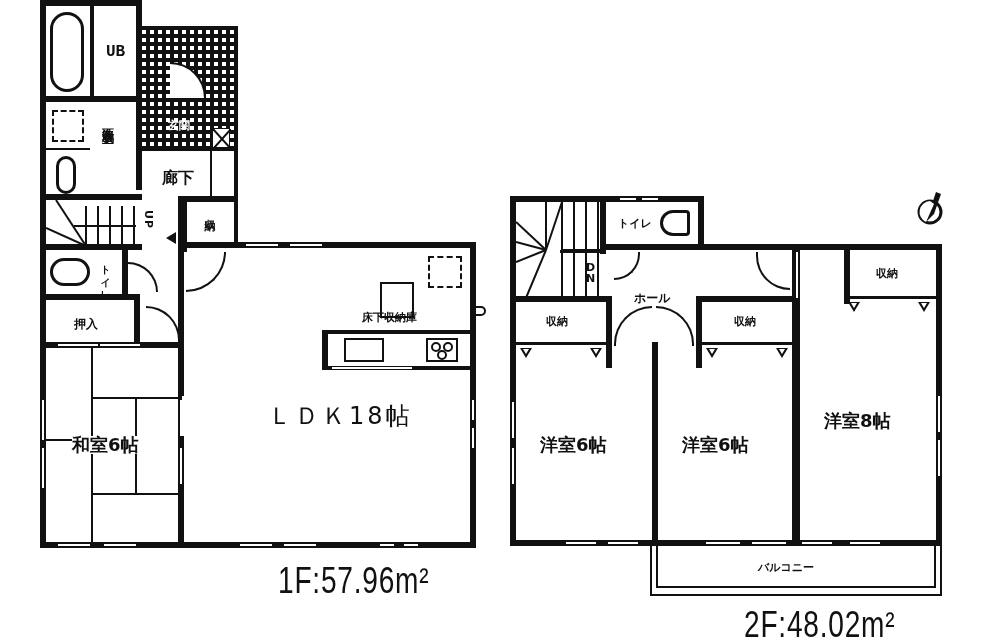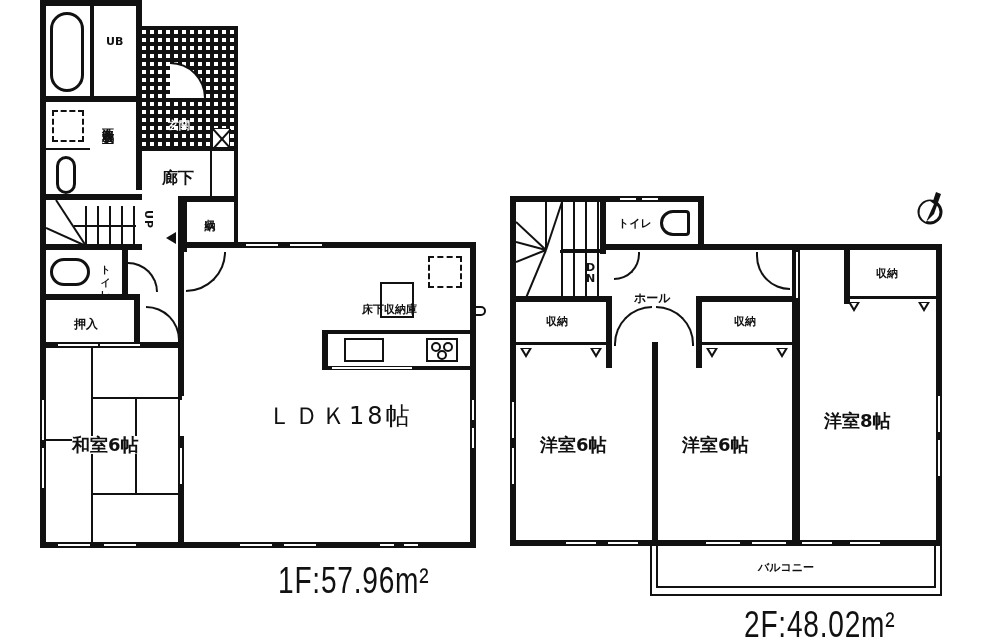--- a/index.html
+++ b/index.html
@@ -38,21 +38,21 @@
   <div class="w" style="left:136px;top:0;width:6px;height:190px;"></div>
   <div class="w" style="left:136px;top:26px;width:102px;height:4px;"></div>
   <div class="w" style="left:234px;top:26px;width:4px;height:222px;"></div>
   <div class="w" style="left:40px;top:542px;width:436px;height:6px;"></div>
   <div class="w" style="left:181px;top:242px;width:295px;height:6px;"></div>
   <div class="w" style="left:470px;top:242px;width:6px;height:306px;"></div>
 
   <div class="w" style="left:90px;top:6px;width:4px;height:92px;"></div>
   <div class="w" style="left:40px;top:96px;width:100px;height:6px;"></div>
   <div class="abs" style="left:50px;top:12px;width:34px;height:80px;border:3px solid #111;border-radius:17px;"></div>
-  <div class="lbl" style="left:106px;top:36px;font-size:11px;">UB</div>
+  <div class="lbl" style="left:106px;top:44px;font-size:16px;font-family:Liberation Mono, monospace;">UB</div>
 
   <div class="dashed" style="left:52px;top:110px;width:32px;height:32px;"></div>
   <div class="abs" style="left:56px;top:156px;width:20px;height:38px;border:3px solid #111;border-radius:10px;"></div>
   <div class="thin" style="left:46px;top:148px;width:44px;height:2px;"></div>
   <div class="vlbl" style="left:102px;top:118px;font-size:12px;">洗面脱衣室</div>
   <div class="w" style="left:40px;top:194px;width:102px;height:6px;"></div>
 
   <div class="lbl" style="left:162px;top:170px;font-size:16px;">廊下</div>
   <div class="lbl" style="left:168px;top:120px;font-size:11px;color:#fff;">玄関</div>
   <div class="thin" style="left:140px;top:148px;width:98px;height:3px;"></div>
@@ -109,21 +109,21 @@
   <div class="win" style="left:42px;top:400px;width:2px;height:40px;"></div>
   <div class="win" style="left:42px;top:448px;width:2px;height:40px;"></div>
   <div class="win" style="left:180px;top:400px;width:2px;height:36px;"></div>
   <div class="win" style="left:180px;top:448px;width:2px;height:36px;"></div>
 
   <div class="door" style="left:186px;top:252px;width:40px;height:40px;border-radius:0 0 40px 0;border-left:none;border-top:none;"></div>
   <div class="win" style="left:246px;top:244px;width:32px;height:2px;"></div>
   <div class="win" style="left:290px;top:244px;width:32px;height:2px;"></div>
   <div class="dashed" style="left:428px;top:256px;width:34px;height:32px;"></div>
   <div class="abs" style="left:380px;top:282px;width:34px;height:36px;border:2px solid #111;"></div>
-  <div class="lbl" style="left:362px;top:304px;font-size:11px;background:transparent;">床下収納庫</div>
+  <div class="lbl" style="left:362px;top:312px;font-size:11px;background:transparent;">床下収納庫</div>
 
   <div class="w" style="left:322px;top:330px;width:148px;height:4px;"></div>
   <div class="w" style="left:322px;top:330px;width:6px;height:40px;"></div>
   <div class="w" style="left:322px;top:366px;width:148px;height:4px;"></div>
   <div class="abs" style="left:344px;top:338px;width:40px;height:24px;border:2px solid #111;"></div>
   <div class="abs" style="left:426px;top:338px;width:32px;height:24px;border:2px solid #111;">
     <svg width="28" height="20">
         <g fill="none" stroke="#111" stroke-width="2">
           <circle cx="8" cy="7" r="4"></circle>
           <circle cx="20" cy="7" r="4"></circle>

